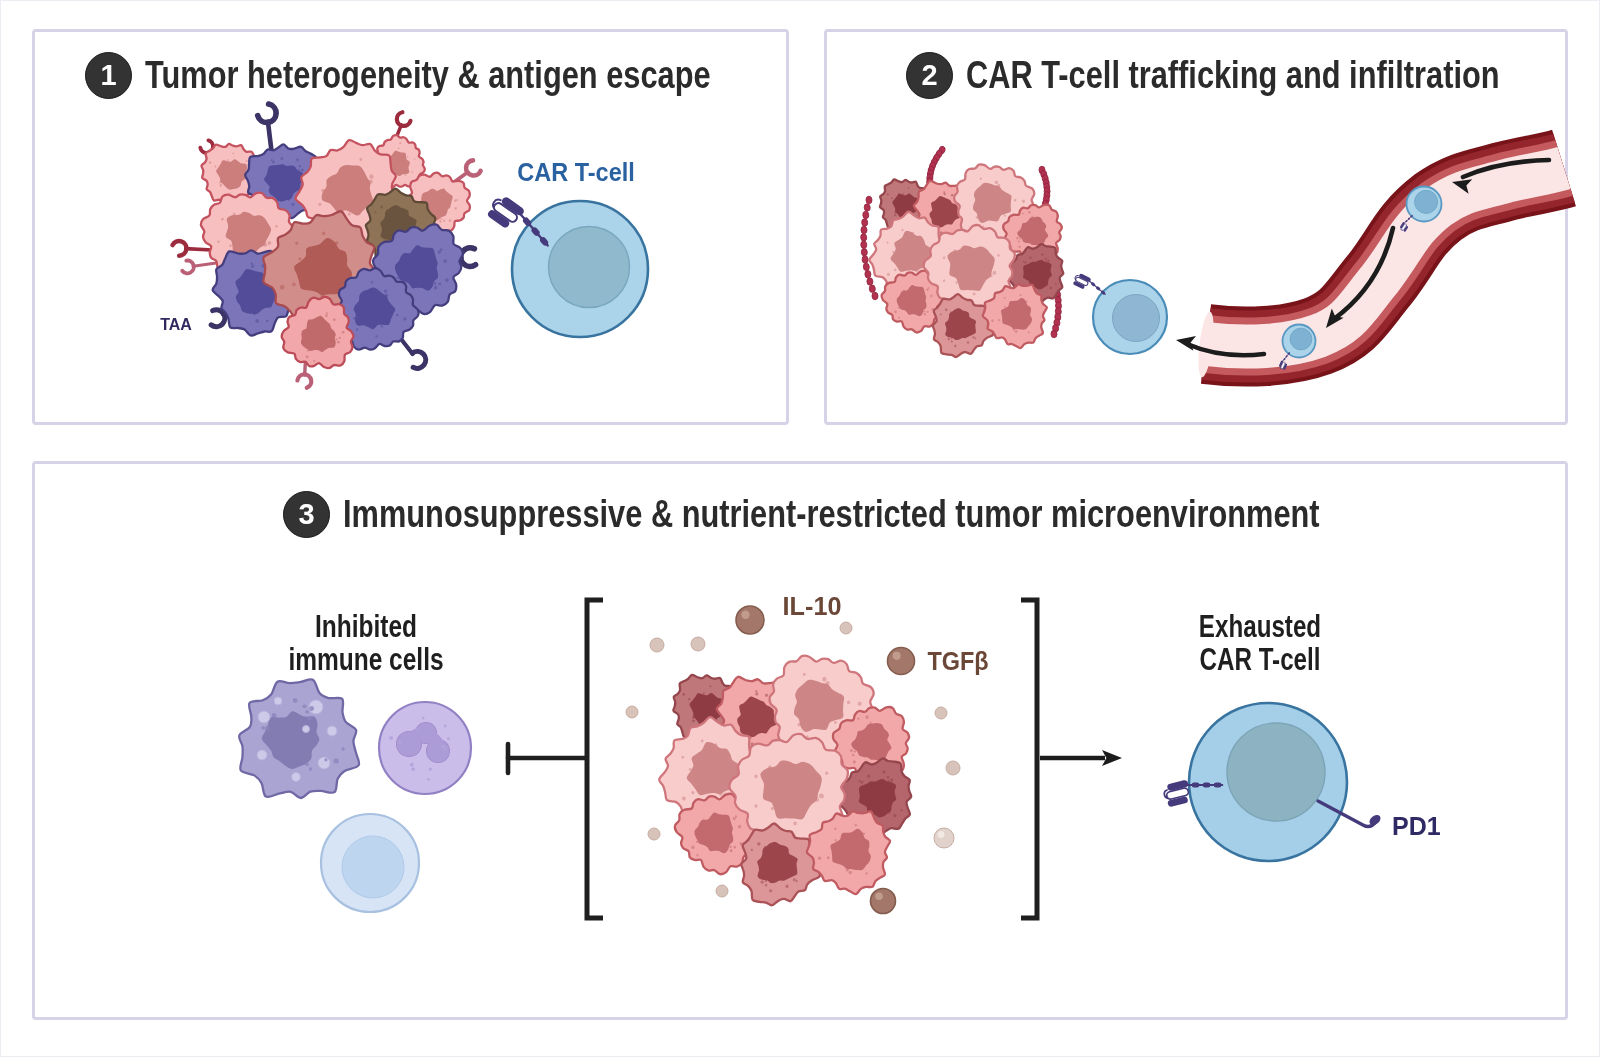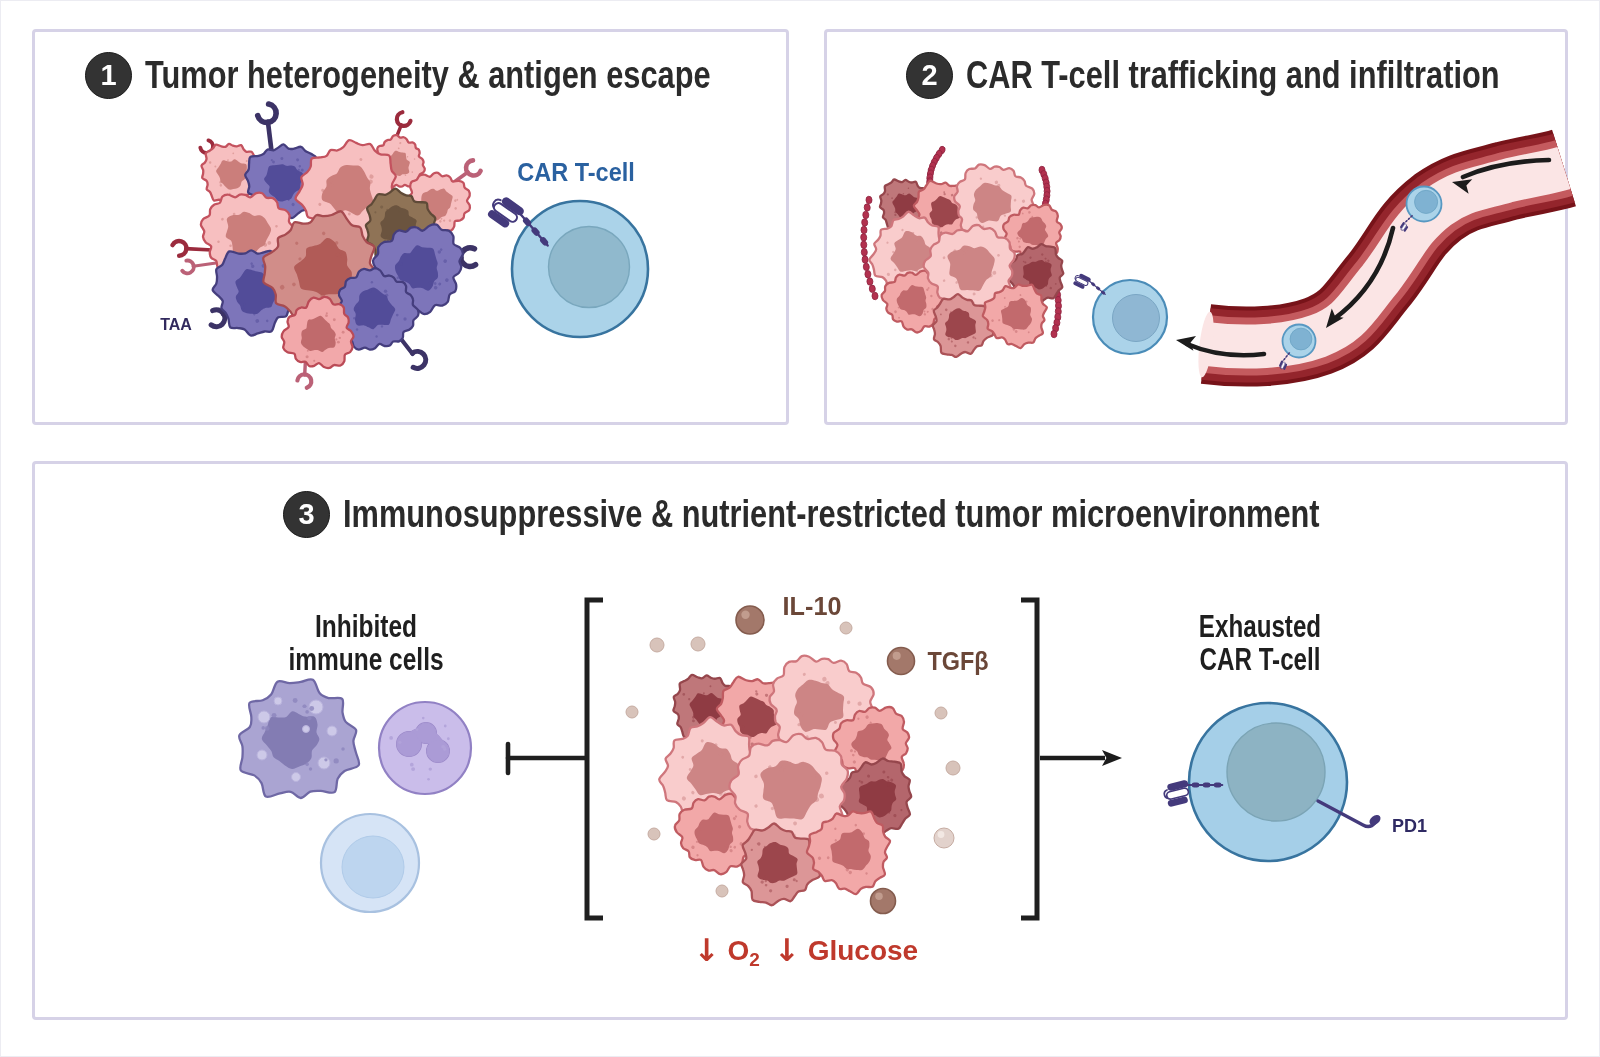--- a/index.html
+++ b/index.html
@@ -21,21 +21,21 @@
   #lbl-car-t{left:576px;top:172px;font-size:25px;color:#2a61a0;transform:translate(-50%,-50%) scaleX(0.94);}
   #lbl-taa{left:176px;top:325px;font-size:16px;color:#322a5e;transform:translate(-50%,-50%);}
   #lbl-inhibited{left:366px;top:643px;font-size:31px;color:#1f1f1f;text-align:center;line-height:33px;transform:translate(-50%,-50%) scaleX(0.79);}
   #lbl-exhausted{left:1260px;top:643px;font-size:31px;color:#1f1f1f;text-align:center;line-height:33px;transform:translate(-50%,-50%) scaleX(0.78);}
   #lbl-il10{left:812px;top:606px;font-size:26px;color:#6b4738;transform:translate(-50%,-50%) scaleX(0.97);}
   #lbl-tgfb{left:958px;top:661px;font-size:26px;color:#6b4738;transform:translate(-50%,-50%) scaleX(0.90);}
   #lbl-nutrients{left:806px;top:953px;font-size:28px;color:#bf392c;transform:translate(-50%,-50%);}
   #lbl-nutrients .gap{display:inline-block;width:14px;}
   #lbl-nutrients sub{font-size:19px;}
   #lbl-nutrients .dn{font-size:31px;line-height:0;position:relative;top:1px;font-family:"DejaVu Sans",sans-serif;}
-  #lbl-pd1{left:1392px;top:826px;font-size:18px;color:#2f2a63;transform:translateY(-50%);}
+  #lbl-pd1{left:1392px;top:826px;font-size:25px;color:#2f2a63;transform:translateY(-50%);}
 </style>
 </head>
 <body>
 
 <div class="figure">
   <div class="panel" id="panel-1"></div>
   <div class="panel" id="panel-2"></div>
   <div class="panel" id="panel-3"></div>
 
   <svg class="artwork" width="1600" height="1057" viewBox="0 0 1600 1057">
@@ -578,15 +578,14 @@
   <div class="lbl" id="lbl-inhibited">
     <div>Inhibited</div>
     <div>immune cells</div>
   </div>
   <div class="lbl" id="lbl-exhausted">
     <div>Exhausted</div>
     <div>CAR T-cell</div>
   </div>
   <div class="lbl" id="lbl-il10">IL-10</div>
   <div class="lbl" id="lbl-tgfb">TGFβ</div>
-  <div class="lbl" id="lbl-nutrients"><span class="dn">↓</span> <span><span>O</span><sub>2</sub></span><span class="gap"></span><span class="dn">↓</span> <span>Glucose</span></div>
   <div class="lbl" id="lbl-pd1">PD1</div>
 </div>
 
 </body></html>

